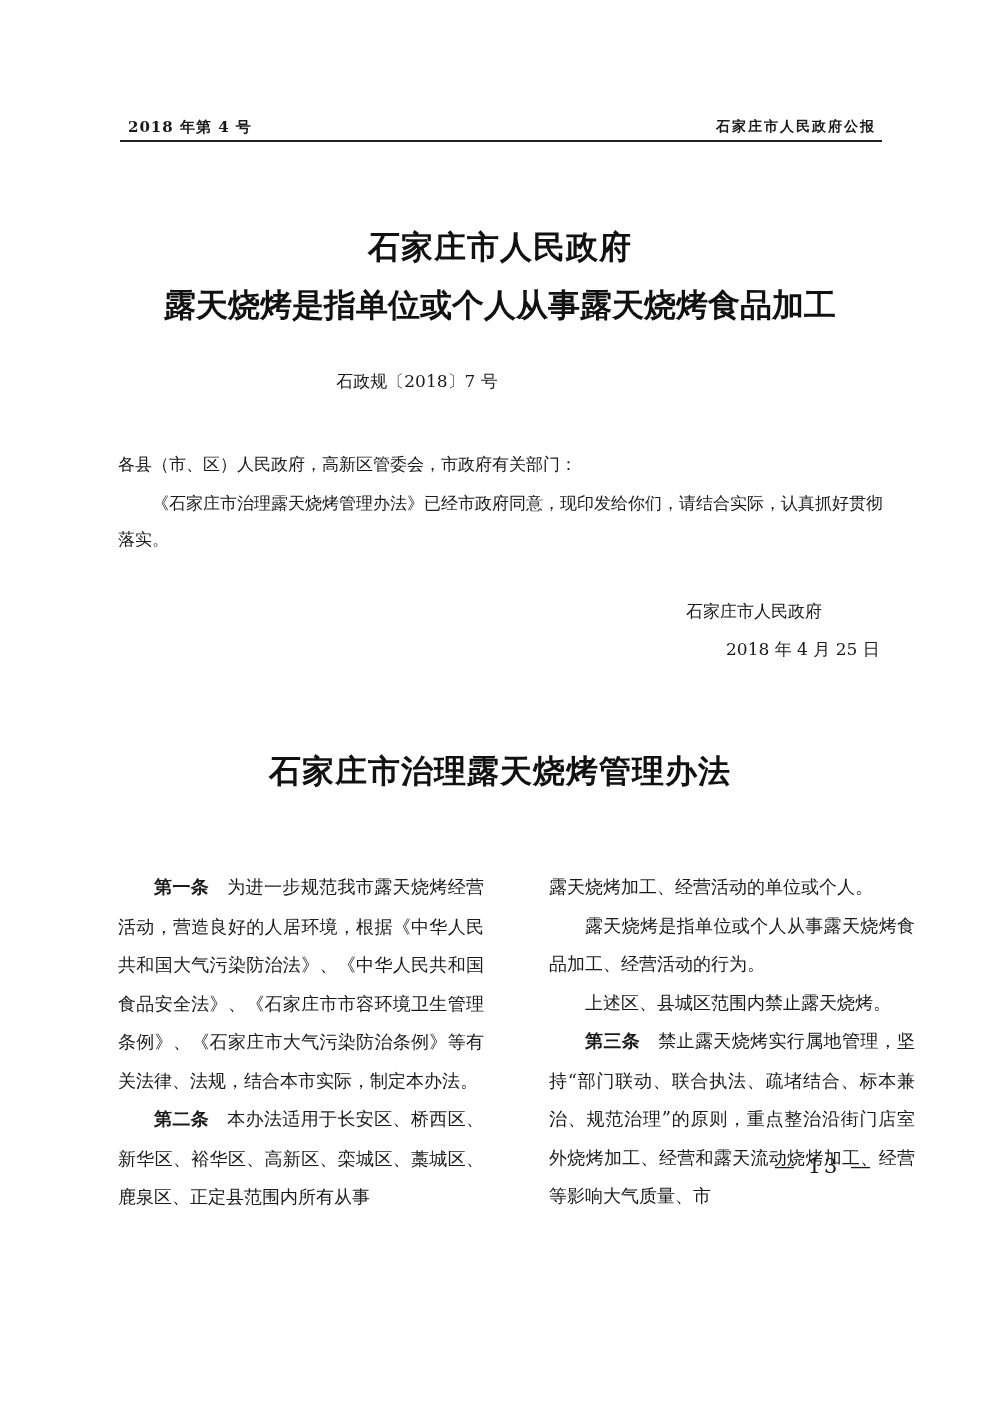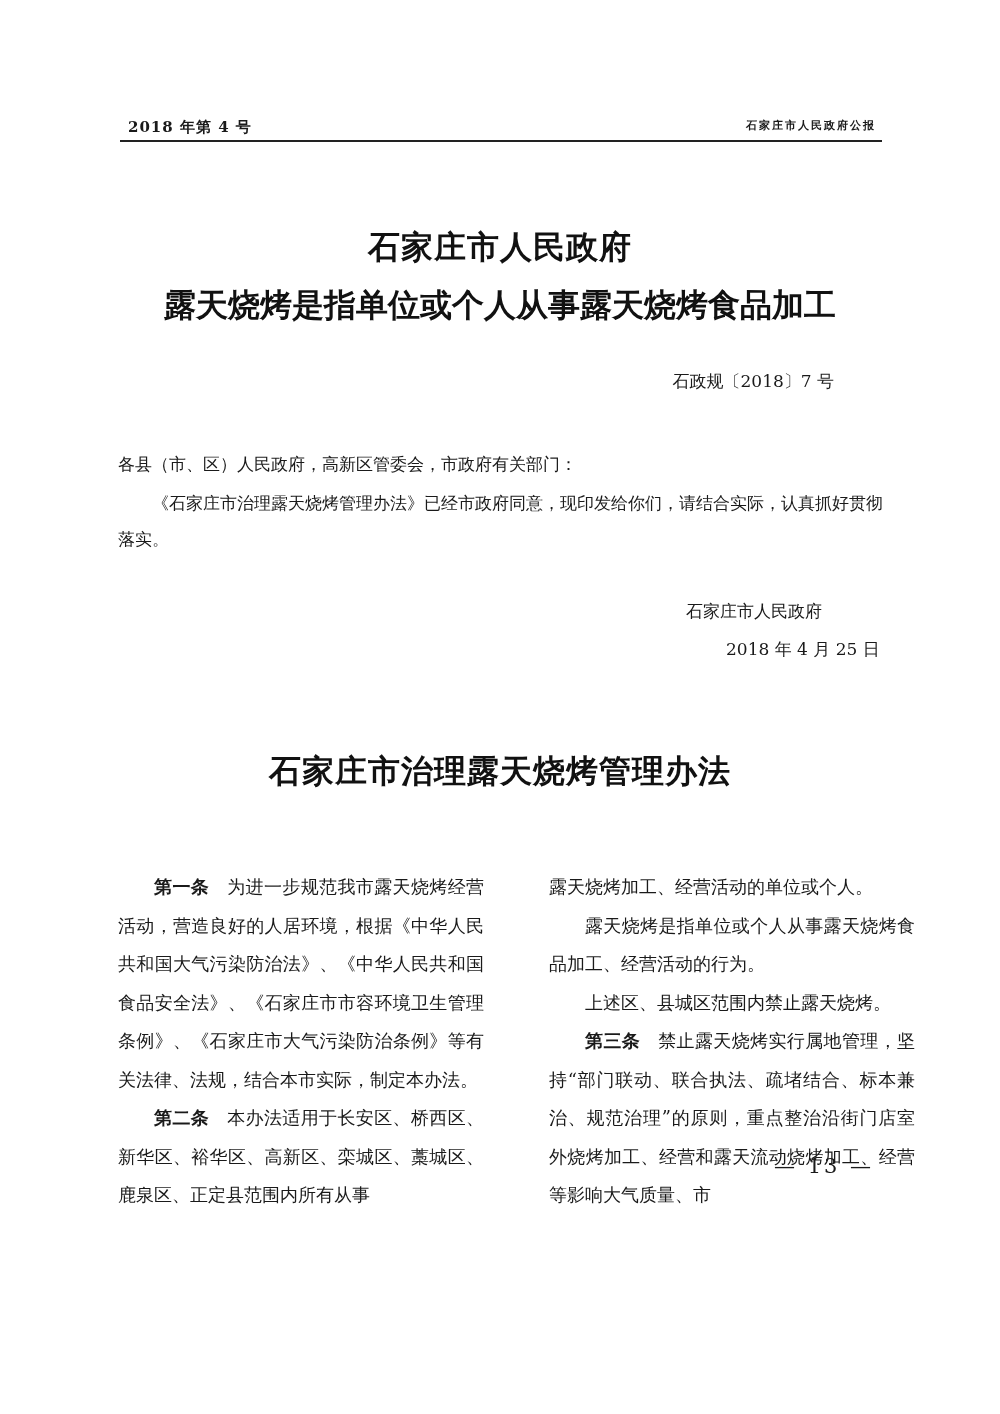--- a/index.html
+++ b/index.html
@@ -1,37 +1,37 @@
 <!DOCTYPE html>
 <html><head>
   <meta charset="utf-8">
   <style>
     html, body { margin: 0; padding: 0; background: #ffffff; }
     body { width: 1000px; height: 1414px; position: relative; overflow: hidden; color: #1a1a1a;
       font-family: "DejaVu Serif", "Liberation Serif", serif; }
     .header { position: absolute; left: 120px; top: 114px; width: 760px; height: 26px; font-weight: bold; }
     .header-left { position: absolute; left: 8px; top: 4px; font-size: 15px; letter-spacing: 1px; }
-    .header-right { position: absolute; right: 4px; top: 4px; font-size: 11px; letter-spacing: 2px; }
+    .header-right { position: absolute; right: 4px; top: 4px; font-size: 14px; letter-spacing: 2px; }
     .header-rule { position: absolute; left: 120px; top: 140px; width: 762px; height: 2px; background: #222; }
     .title1, .title2, .title3 { position: absolute; left: 0; width: 1000px; text-align: center; font-weight: bold; color: #111; }
     .title1 { top: 226px; font-size: 32px; letter-spacing: 1px; }
     .title2 { top: 284px; font-size: 32px; letter-spacing: 0px; }
-    .docnum { position: absolute; left: 0; width: 834px; top: 370px; text-align: right; font-size: 17px; }
+    .docnum { position: absolute; left: 0; width: 834px; top: 370px; text-align: center; font-size: 17px; }
     .para { position: absolute; font-size: 17px; line-height: 36px; }
     .addressee { left: 118px; top: 446px; width: 770px; }
     .body1 { left: 118px; top: 485px; width: 770px; text-indent: 34px; }
     .sign-org { position: absolute; left: 686px; top: 600px; font-size: 17px; }
     .sign-date { position: absolute; left: 726px; top: 638px; font-size: 17px; }
     .title3 { top: 750px; font-size: 32px; letter-spacing: 1px; }
     .col { position: absolute; top: 868px; width: 366px; font-size: 18px; line-height: 38.5px; text-align: justify; }
     .col-left { left: 118px; }
     .col-right { left: 549px; }
     .col p { margin: 0; text-indent: 2em; }
     .col p.noind { text-indent: 0; }
-    .art { font-weight: bold; font-family: Liberation Sans, sans-serif; margin-right: 1em; }
+    .art { font-weight: bold; font-family: Liberation Mono, monospace; margin-right: 1em; }
     .pagenum { position: absolute; left: 774px; top: 1154px; font-size: 21px; letter-spacing: 3px; }
   </style>
 </head>
 <body>
 
 <div class="header">
   <span class="header-left">2018 年第 4 号</span>
   <span class="header-right">石家庄市人民政府公报</span>
 </div>
 <div class="header-rule"></div>

